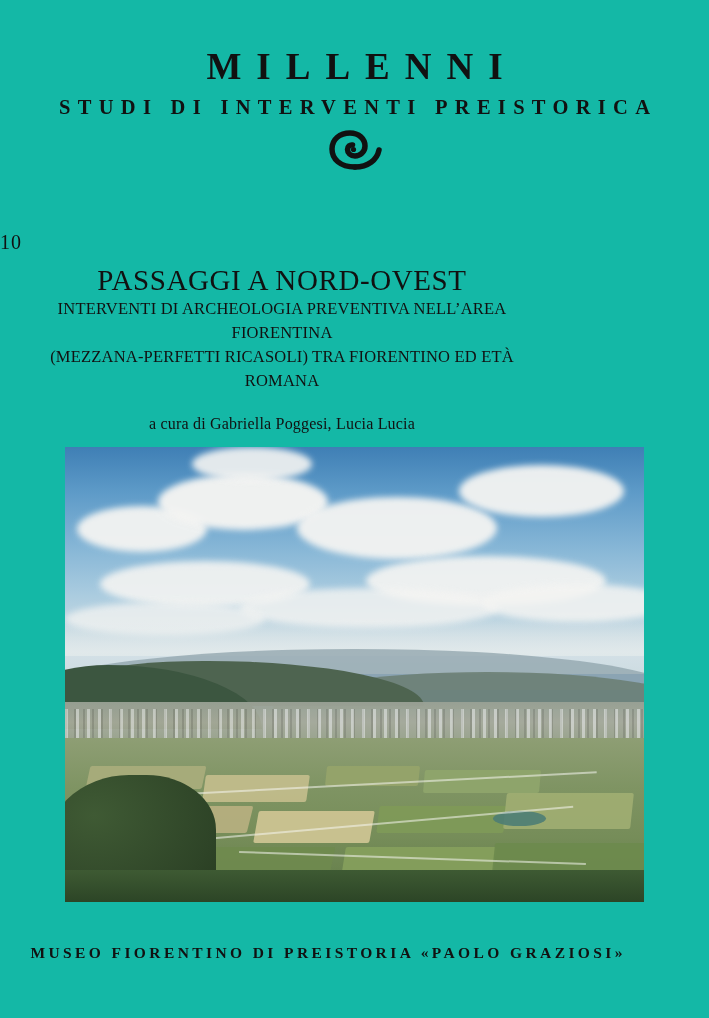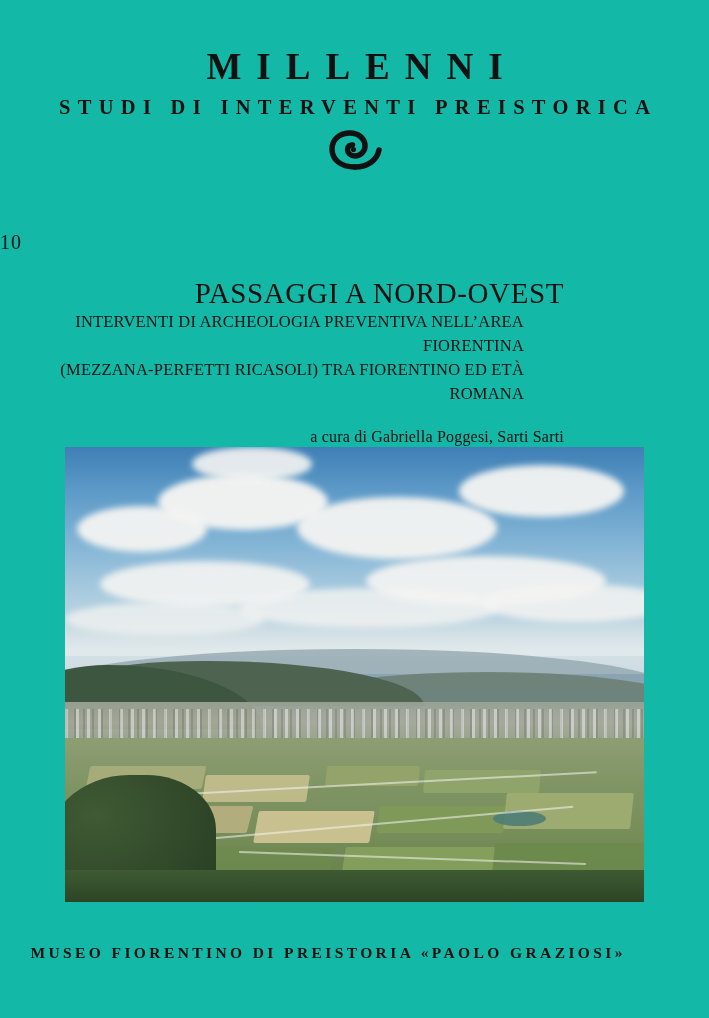--- a/index.html
+++ b/index.html
@@ -74,24 +74,24 @@
     font-family: "Liberation Serif", serif;
     font-size: 20px;
     color: #111;
     letter-spacing: 1px;
     margin-top: 45px;
   }
 
   
   .title-block {
     position: absolute;
-    top: 277px;
+    top: 264px;
     left: 0;
     width: 564px;
-    text-align: right;
+    text-align: center;
   }
   .main-title {
     font-family: "Liberation Serif", serif;
     font-size: 29px;
     letter-spacing: 0.6px;
     color: #111;
     line-height: 1.15;
     font-weight: 400;
   }
   .subtitle {
@@ -298,21 +298,21 @@
   </div>
 
   <div class="series-number">10</div>
 
   <div class="title-block">
     <div class="main-title">PASSAGGI A NORD-OVEST</div>
     <div class="subtitle">
       <div>INTERVENTI DI ARCHEOLOGIA PREVENTIVA NELL’AREA FIORENTINA</div>
       <div>(MEZZANA-PERFETTI RICASOLI) TRA FIORENTINO ED ETÀ ROMANA</div>
     </div>
-    <div class="editors">a cura di Gabriella Poggesi, Sarti Sarti</div>
+    <div class="editors">a cura di Gabriella Poggesi, Lucia Lucia</div>
   </div>
 
   <div class="photo">
     <div class="sky"></div>
     <div class="cloud c1"></div>
     <div class="cloud c2"></div>
     <div class="cloud c3"></div>
     <div class="cloud c4"></div>
     <div class="cloud c10"></div>
     <div class="cloud c5"></div>

